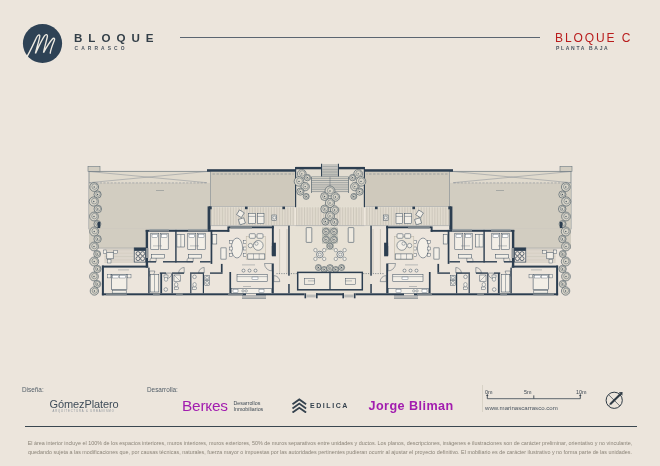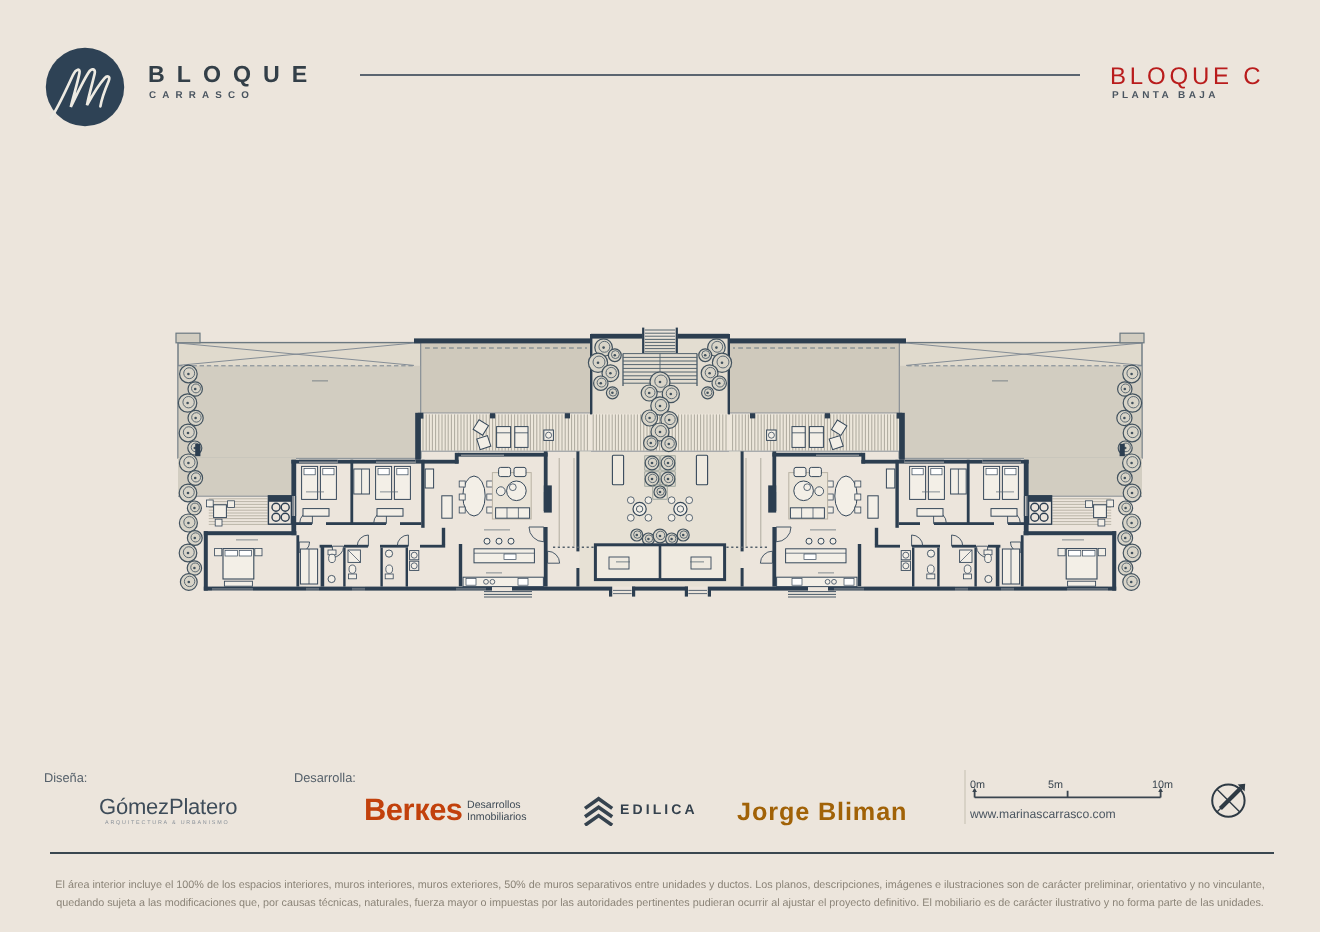--- a/index.html
+++ b/index.html
@@ -1385,33 +1385,33 @@
 </svg>
 
 <div class="abs" style="left:22px;top:386.2px;font-size:6.4px;color:#55606a">Diseña:</div>
 
 <div class="abs" style="left:49.5px;top:397.8px;font-size:11.0px;color:#3E4C59;font-weight:normal;letter-spacing:-0.1px">GómezPlatero</div>
 
 <div class="abs" style="left:52.5px;top:409.6px;font-size:2.7px;letter-spacing:0.9px;color:#8a9199">ARQUITECTURA &amp; URBANISMO</div>
 
 <div class="abs" style="left:147px;top:386.2px;font-size:6.4px;color:#55606a">Desarrolla:</div>
 
-<div class="abs" style="left:182px;top:396.6px;font-size:15.4px;color:#c2410c;font-weight:bold;letter-spacing:-0.2px">Berкes</div>
+<div class="abs" style="left:182px;top:396.6px;font-size:15.4px;color:#a21caf;font-weight:normal;letter-spacing:-0.2px">Berкes</div>
 
 <div class="abs" style="left:233.5px;top:399.8px;font-size:5.3px;color:#3E4A55;line-height:6px">Desarrollos<br>Inmobiliarios</div>
 
 <svg class="abs" style="left:291px;top:398px" width="18" height="15" viewBox="0 0 18 15" xmlns="http://www.w3.org/2000/svg">
 <path d="M1.5,6.2 L8.3,1.4 L15.1,6.2" fill="none" stroke="#35424E" stroke-width="1.8"></path>
 <path d="M1.5,10.4 L8.3,5.6 L15.1,10.4" fill="none" stroke="#35424E" stroke-width="1.8"></path>
 <path d="M1.5,14.6 L8.3,9.8 L15.1,14.6" fill="none" stroke="#35424E" stroke-width="1.8"></path>
 </svg>
 
 <div class="abs" style="left:310px;top:402.4px;font-size:7px;letter-spacing:1.55px;color:#35424E;font-weight:bold">EDILICA</div>
 
-<div class="abs" style="left:368.5px;top:399.2px;font-size:12.6px;color:#a16207;font-weight:bold;letter-spacing:0.45px">Jorge Bliman</div>
+<div class="abs" style="left:368.5px;top:399.2px;font-size:12.6px;color:#a21caf;font-weight:bold;letter-spacing:0.45px">Jorge Bliman</div>
 
 <div class="abs" style="left:481.5px;top:385px;width:1px;height:27px;background:#d8d2c6"></div>
 
 <svg class="abs" style="left:480px;top:384px" width="115" height="20" viewBox="0 0 115 20" xmlns="http://www.w3.org/2000/svg">
 <text x="5" y="10" font-family="Liberation Sans" font-size="5.4" fill="#3a454f">0m</text>
 <text x="44" y="10" font-family="Liberation Sans" font-size="5.4" fill="#3a454f">5m</text>
 <text x="96" y="10" font-family="Liberation Sans" font-size="5.4" fill="#3a454f">10m</text>
 <line x1="7.3" y1="14.7" x2="100.3" y2="14.7" stroke="#3a454f" stroke-width="0.8"></line>
 <path d="M7.3,14.7 L7.3,10.8 M53.8,14.7 L53.8,11.4 M100.3,14.7 L100.3,10.8" stroke="#3a454f" stroke-width="0.9" fill="none"></path>
 <path d="M6.1,12 L7.3,10 L8.5,12 Z M99.1,12 L100.3,10 L101.5,12 Z" fill="#3a454f"></path>

